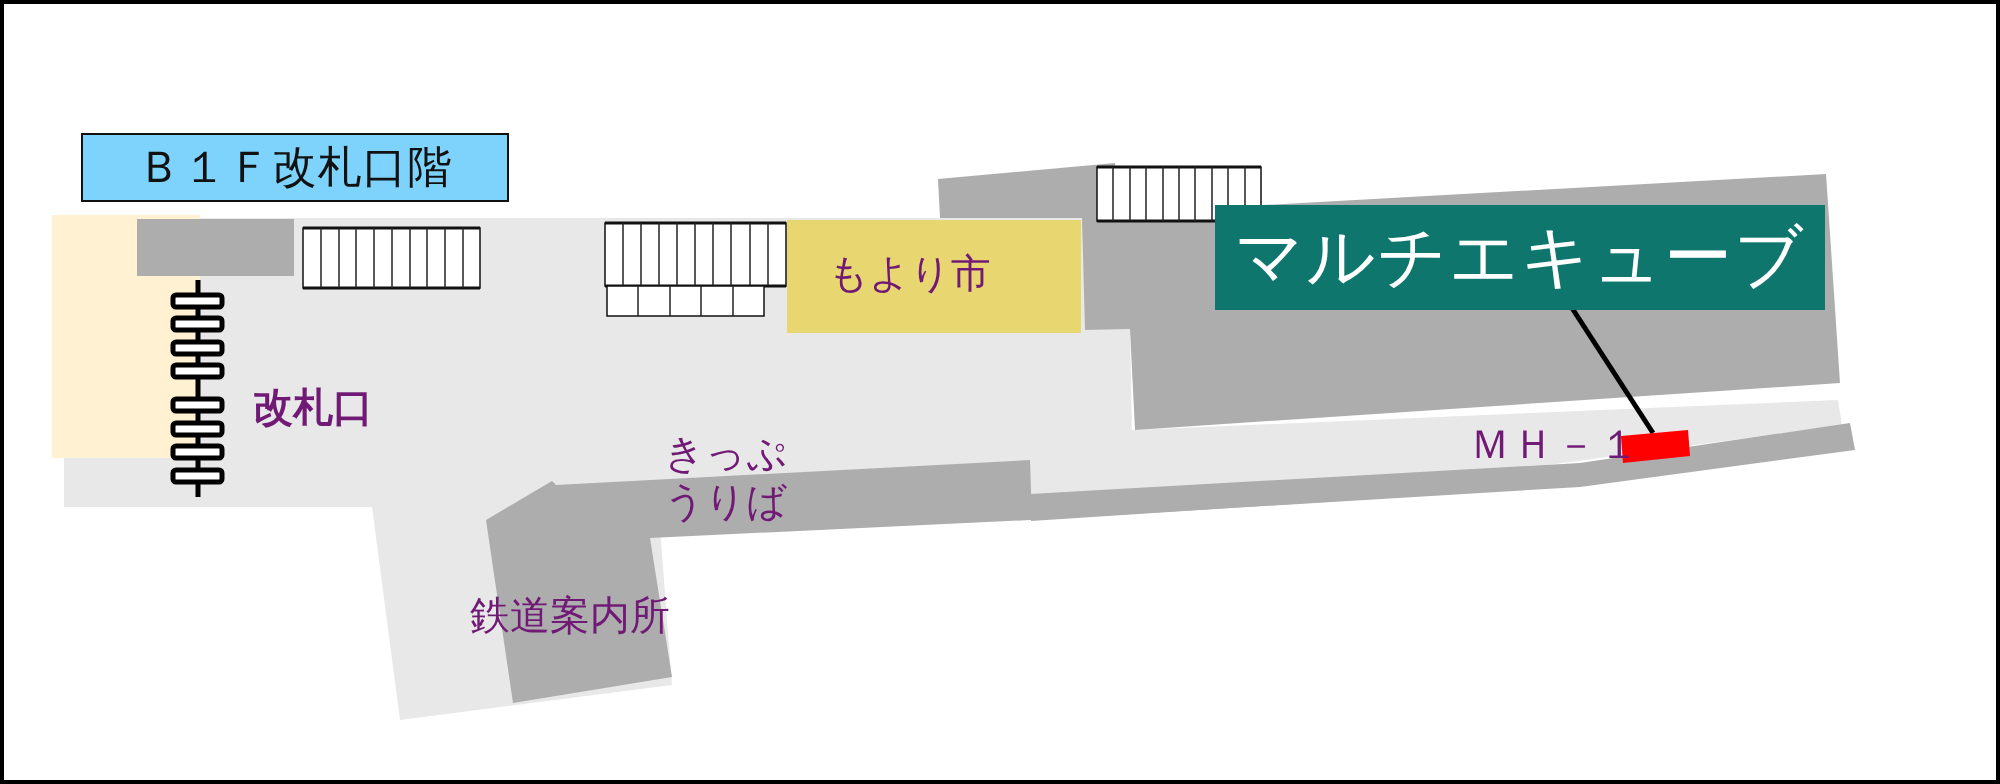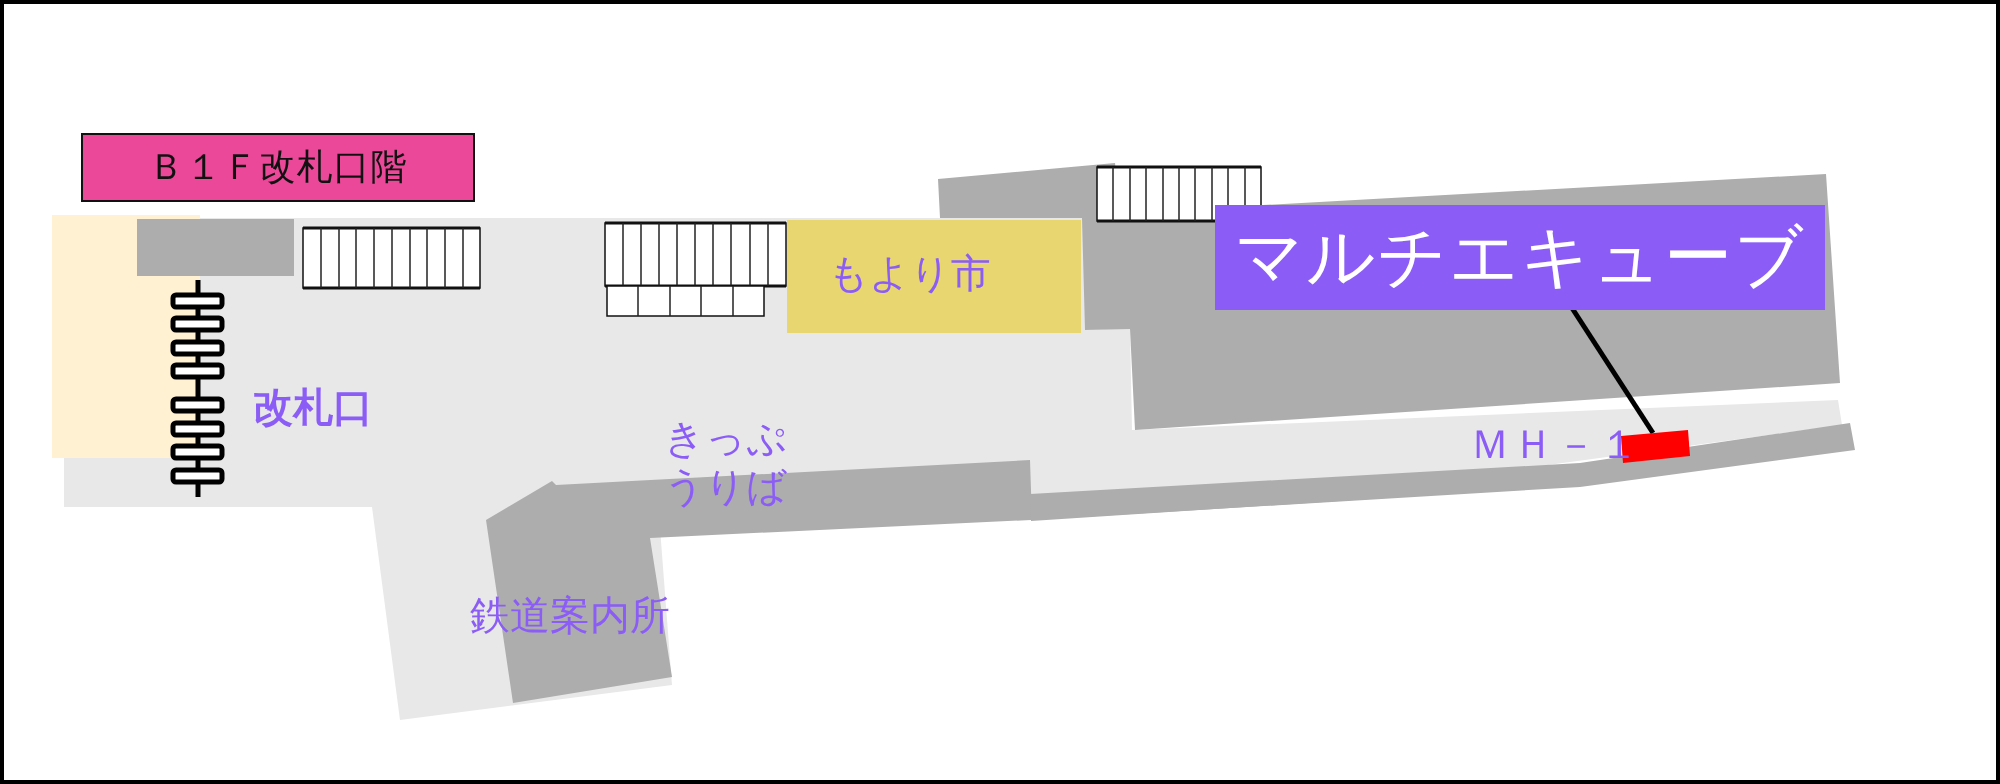--- a/index.html
+++ b/index.html
@@ -1,24 +1,24 @@
 <!DOCTYPE html>
 <html><head>
   <meta charset="utf-8">
   <style>
     html, body { margin: 0; padding: 0; background: #ffffff; }
     body { width: 2000px; height: 784px; overflow: hidden; position: relative; font-family: "DejaVu Sans", "Liberation Sans", sans-serif; }
     .frame { position: absolute; left: 0; top: 0; width: 2000px; height: 784px; box-sizing: border-box; border: 4px solid #000; background: #fff; }
     svg.map { position: absolute; left: 0; top: 0; }
-    .lbl { position: absolute; white-space: nowrap; color: #8b5cf6; line-height: 1; }
-    .floor-label { position: absolute; left: 81px; top: 133px; width: 394px; height: 69px; box-sizing: border-box; border: 2px solid #111; background: #ec4899; display: flex; align-items: center; justify-content: center; font-size: 36px; color: #111; letter-spacing: 1px; }
-    .callout { position: absolute; left: 1215px; top: 205px; width: 610px; height: 105px; background: #8b5cf6; color: #fff; display: flex; align-items: center; justify-content: center; font-size: 68px; letter-spacing: 2px; }
+    .lbl { position: absolute; white-space: nowrap; color: #701a75; line-height: 1; }
+    .floor-label { position: absolute; left: 81px; top: 133px; width: 428px; height: 69px; box-sizing: border-box; border: 2px solid #111; background: #7dd3fc; display: flex; align-items: center; justify-content: center; font-size: 44px; color: #111; letter-spacing: 1px; }
+    .callout { position: absolute; left: 1215px; top: 205px; width: 610px; height: 105px; background: #0f766e; color: #fff; display: flex; align-items: center; justify-content: center; font-size: 68px; letter-spacing: 2px; }
     .moyori { left: 828px; top: 253px; font-size: 40px; }
     .kaisatsu { left: 253px; top: 387px; font-size: 40px; font-weight: bold; }
-    .kippu { left: 664px; top: 414px; font-size: 40px; line-height: 48px; }
+    .kippu { left: 664px; top: 429px; font-size: 40px; line-height: 48px; }
     .tetsudo { left: 470px; top: 595px; font-size: 40px; }
     .mh { left: 1470px; top: 424px; font-size: 40px; letter-spacing: 3px; }
   </style>
 </head>
 <body>
 
 <div class="frame"></div>
 
 <svg class="map" width="2000" height="784" viewBox="0 0 2000 784">
 

